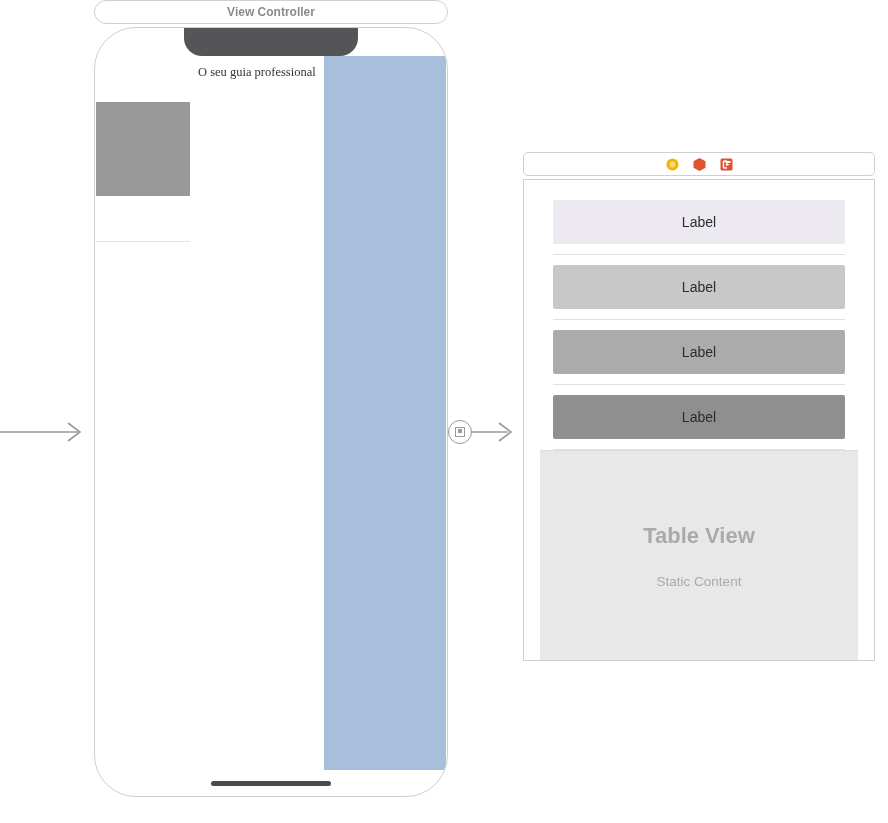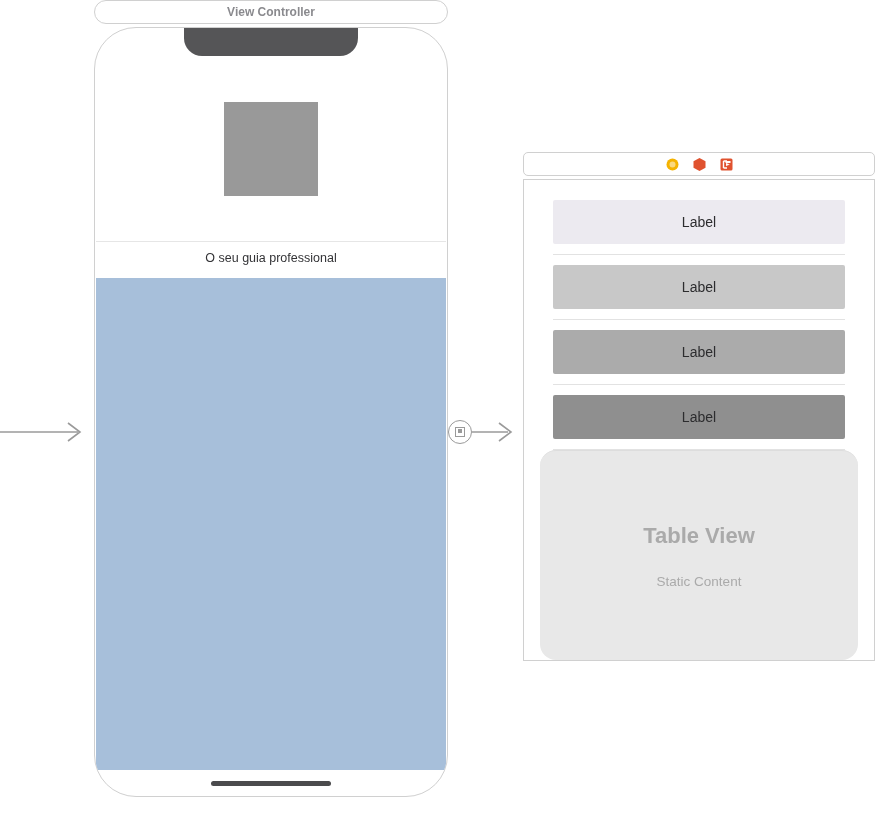--- a/index.html
+++ b/index.html
@@ -69,21 +69,22 @@
       border-radius: 3px;
     }
 
     .device-content {
       position: absolute;
       left: 1px;
       right: 1px;
       top: 28px;
       bottom: 26px;
       display: flex;
-      flex-direction: column;
+      flex-direction: row;
+      font-family: Liberation Serif, serif;
     }
 
     .header-area {
       height: 186px;
       border-bottom: 1px solid #e6e6e6;
       display: flex;
       align-items: center;
       justify-content: center;
     }
 
@@ -168,21 +169,20 @@
 
     .table-footer {
       flex: 1;
       background: #e8e8e8;
       border-top: 1px solid #ddd;
       display: flex;
       flex-direction: column;
       align-items: center;
       justify-content: center;
       gap: 4px;
-      border-radius: 16px;
     }
     .tv-title {
       font-size: 22px;
       font-weight: 600;
       color: #aaaaaa;
     }
     .tv-sub {
       font-size: 13.5px;
       color: #aaaaaa;
       margin-top: 21px;

